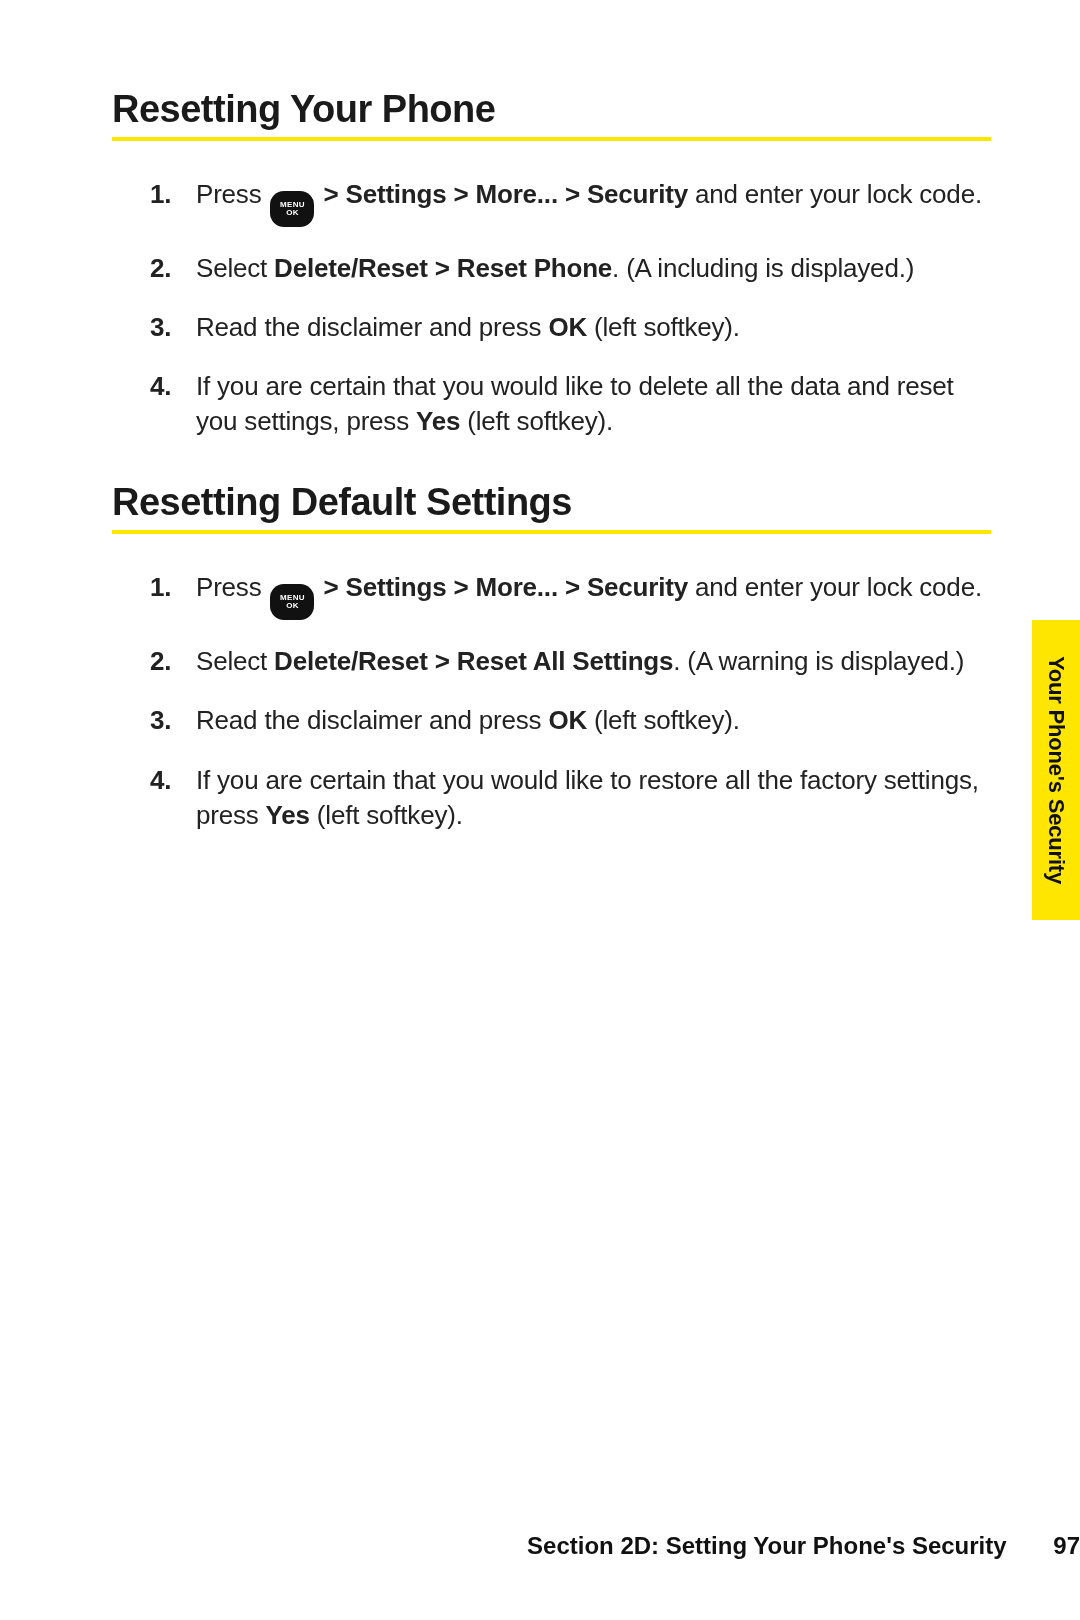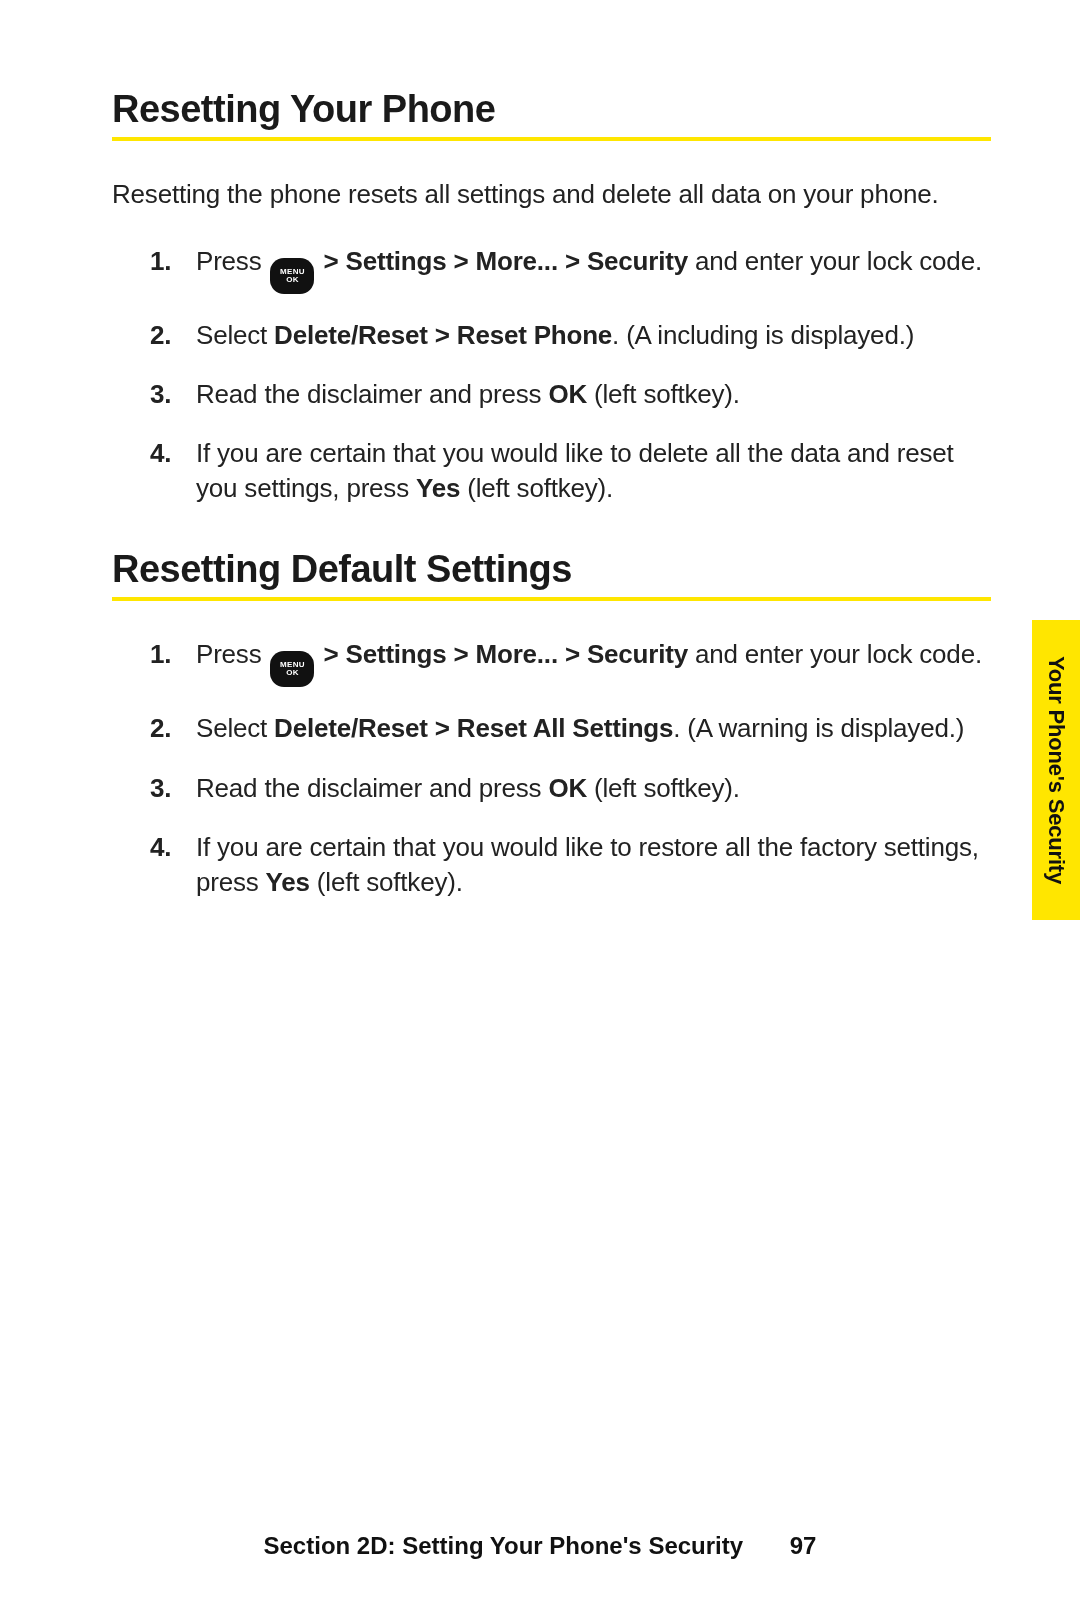--- a/index.html
+++ b/index.html
@@ -78,37 +78,36 @@
     font-size: 22px;
     font-weight: 700;
     letter-spacing: -0.2px;
     color: #111;
   }
   .footer {
     position: absolute;
     bottom: 60px;
     left: 0;
     width: 100%;
-    text-align: center;
+    text-align: right;
     font-size: 24px;
     font-weight: 700;
     color: #111;
   }
   .footer .pg {
     display: inline-block;
     margin-left: 40px;
   }
 </style>
 </head>
 <body>
 
 <div class="page">
 
   <h2 class="section-heading">Resetting Your Phone</h2>
-  <p class="intro">Resetting the phone resets all settings and delete all data on your phone.</p>
   <div class="steps" id="steps1">
       <div class="step"><span class="num">1.</span><span>Press </span><span class="menu-key">
           <span class="kt"><span>MENU</span><br><span>OK</span></span>
         </span><span class="b"> &gt; Settings &gt; More... &gt; Security</span><span> and enter your lock code.</span></div>
       <div class="step"><span class="num">2.</span><span>Select </span><span class="b">Delete/Reset &gt; Reset Phone</span><span>. (A including is displayed.)</span></div>
       <div class="step"><span class="num">3.</span><span>Read the disclaimer and press </span><span class="b">OK</span><span> (left softkey).</span></div>
       <div class="step"><span class="num">4.</span><span>If you are certain that you would like to delete all the data and reset you settings, press </span><span class="b">Yes</span><span> (left softkey).</span></div>
     </div>
 
   <h2 class="section-heading">Resetting Default Settings</h2>

